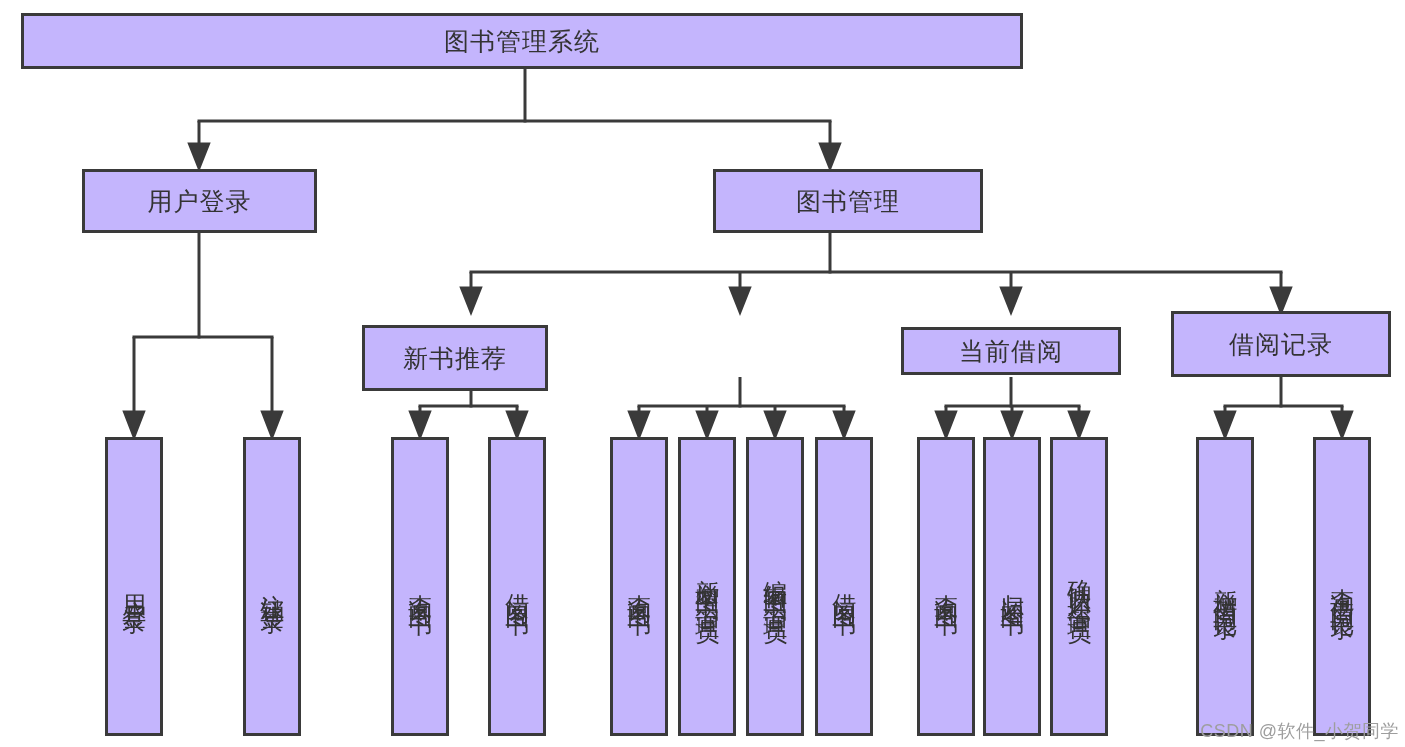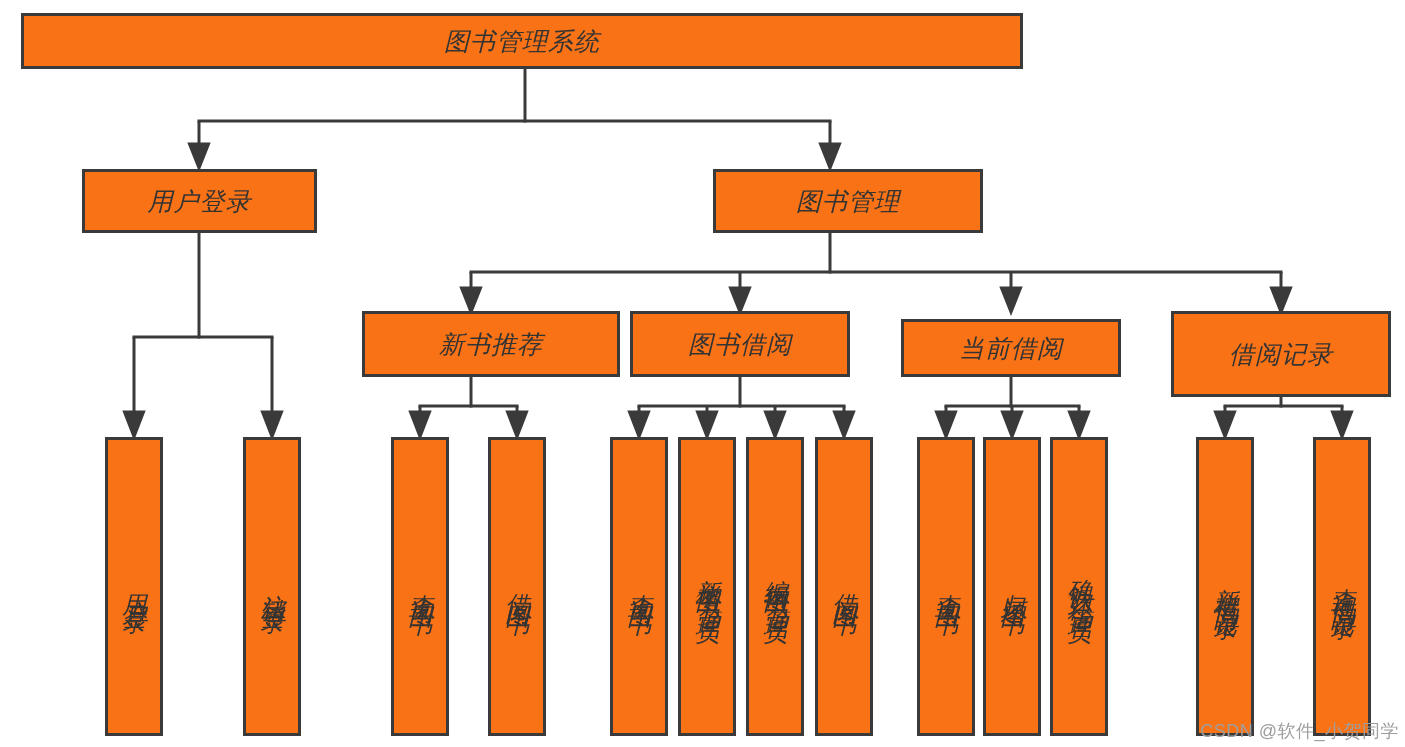--- a/index.html
+++ b/index.html
@@ -2,24 +2,24 @@
 <html><head>
 <meta charset="utf-8">
 <style>
   html,body { margin:0; padding:0; background:#ffffff; }
   .stage {
     position:relative; width:1405px; height:747px; background:#ffffff;
     font-family:"Liberation Sans","DejaVu Sans",sans-serif; overflow:hidden;
   }
   .wires { position:absolute; left:0; top:0; z-index:0; }
   .box {
-    position:absolute; z-index:1; background:#f97316;
+    position:absolute; z-index:1; background:#c4b5fd;
     border:3px solid #3a3a3a; box-sizing:border-box;
     display:flex; align-items:center; justify-content:center;
-    color:#333333; user-select:none;font-style:italic;
+    color:#333333; user-select:none;
   }
   .h { font-size:25px; letter-spacing:1px; white-space:nowrap; }
   .v {
     writing-mode:vertical-rl; text-orientation:mixed;
     font-size:24px; letter-spacing:6px; line-height:1.1;
   }
   .watermark {
     position:absolute; right:6px; bottom:4px; z-index:2;
     font-size:18px; color:#9e9e9e; letter-spacing:0.5px; white-space:nowrap;
   }
@@ -105,24 +105,23 @@
         <polygon points="1332.5,412 1351.5,412 1342,436.5"></polygon>
       </g>
     </g>
   </svg>
 
   <div class="box h" style="left:21px; top:13px; width:1002px; height:56px">图书管理系统</div>
 
   <div class="box h" style="left:82px; top:169px; width:235px; height:64px">用户登录</div>
   <div class="box h" style="left:713px; top:169px; width:270px; height:64px">图书管理</div>
 
-  <div class="box h" style="left:362px; top:311px; width:258px; height:66px">新书推荐</div>
-  <div class="box h" style="left:630px; top:311px; width:220px; height:66px">图书借阅</div>
-  <div class="box h" style="left:901px; top:319px; width:220px; height:58px">当前借阅</div>
-  <div class="box h" style="left:1171px; top:311px; width:220px; height:86px">借阅记录</div>
+  <div class="box h" style="left:362px; top:325px; width:186px; height:66px">新书推荐</div>
+  <div class="box h" style="left:901px; top:327px; width:220px; height:48px">当前借阅</div>
+  <div class="box h" style="left:1171px; top:311px; width:220px; height:66px">借阅记录</div>
 
   <div class="box v" style="left:105px; top:437px; width:58px; height:299px">用户登录</div>
   <div class="box v" style="left:243px; top:437px; width:58px; height:299px">注销登录</div>
 
   <div class="box v" style="left:391px; top:437px; width:58px; height:299px">查询图书</div>
   <div class="box v" style="left:488px; top:437px; width:58px; height:299px">借阅图书</div>
 
   <div class="box v" style="left:610px; top:437px; width:58px; height:299px">查询图书</div>
   <div class="box v" style="left:678px; top:437px; width:58px; height:299px">新增图书（管理员）</div>
   <div class="box v" style="left:746px; top:437px; width:58px; height:299px">编辑图书（管理员）</div>

